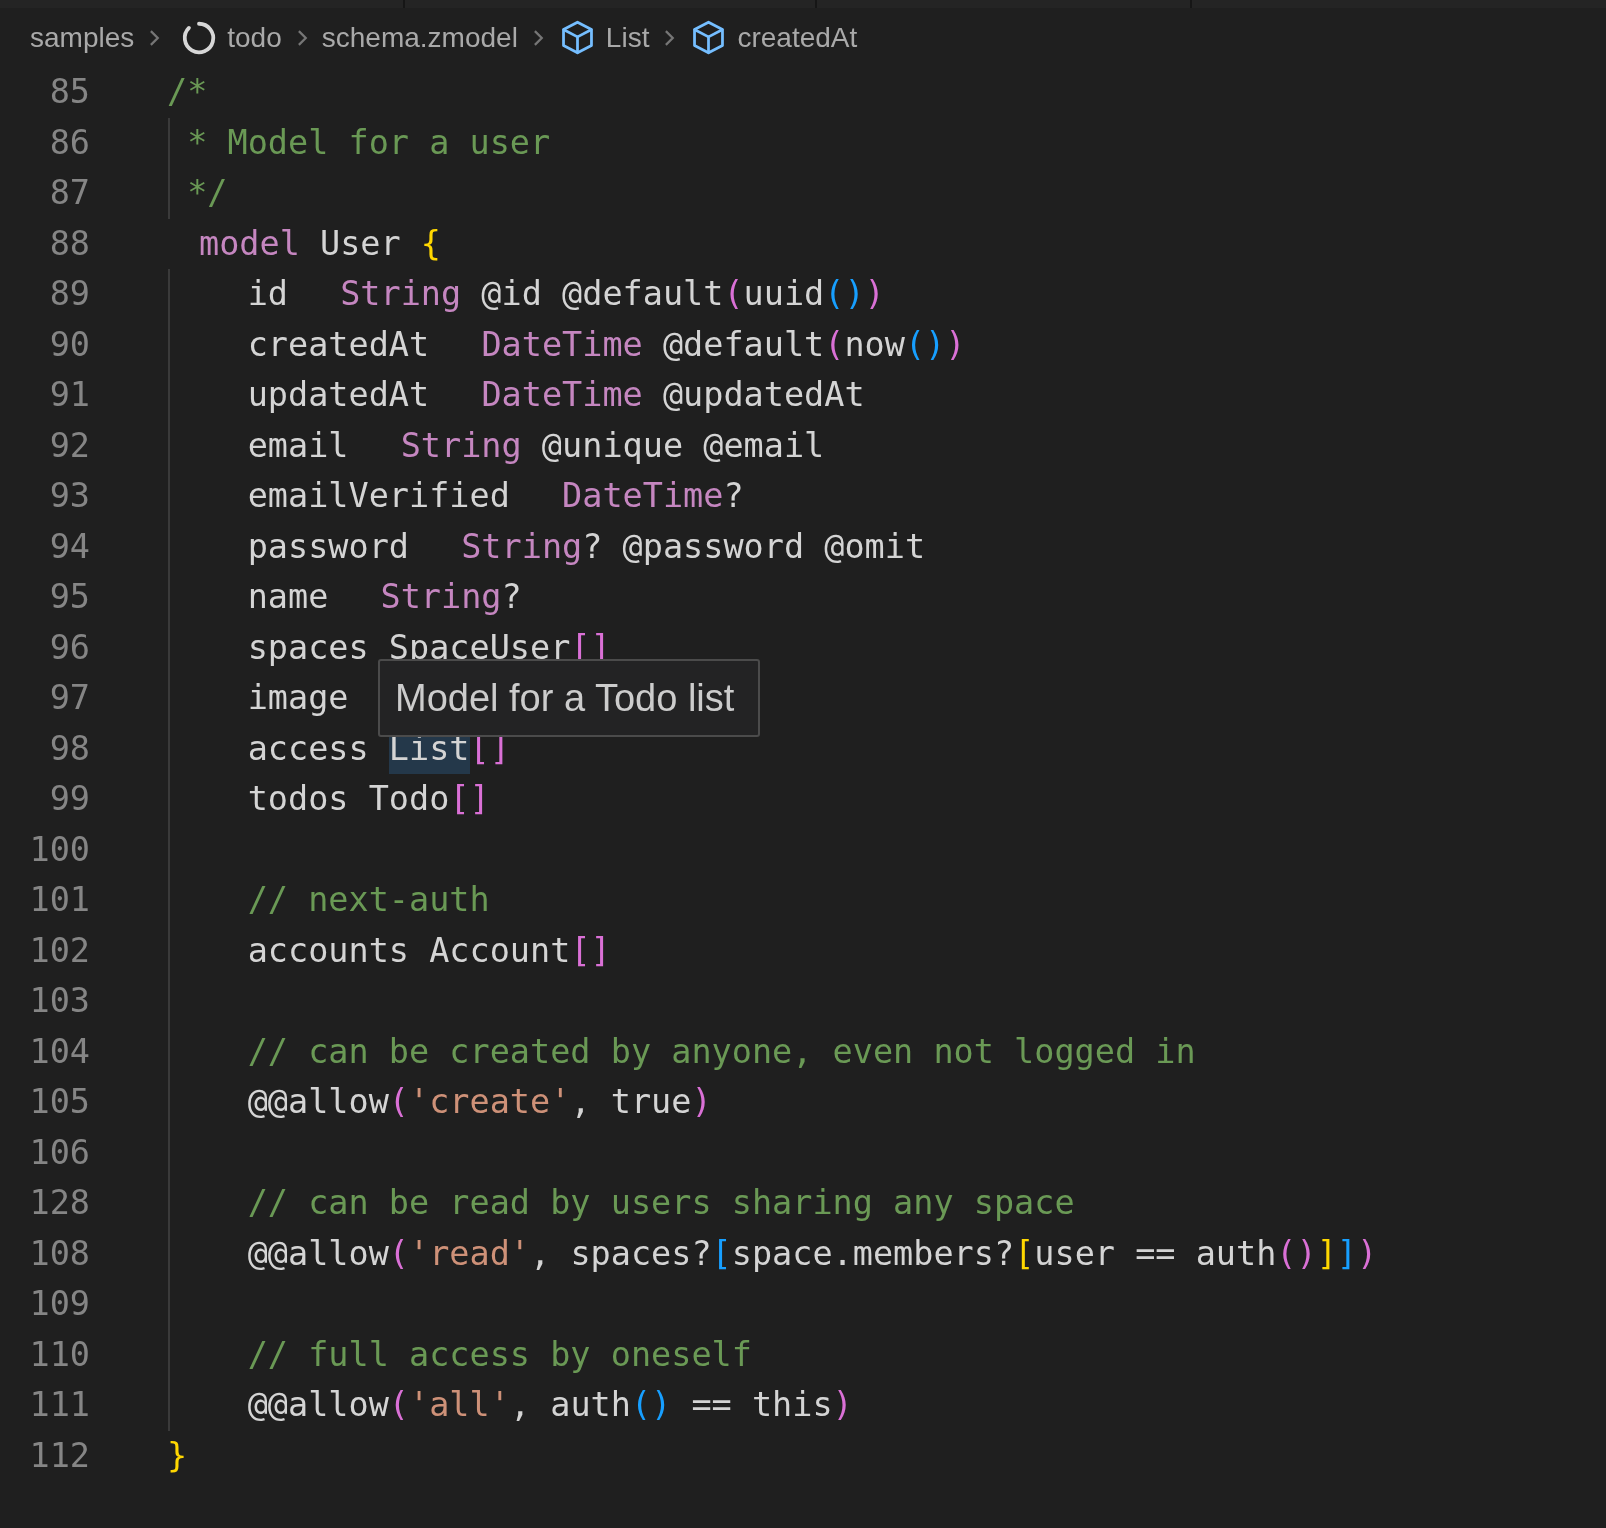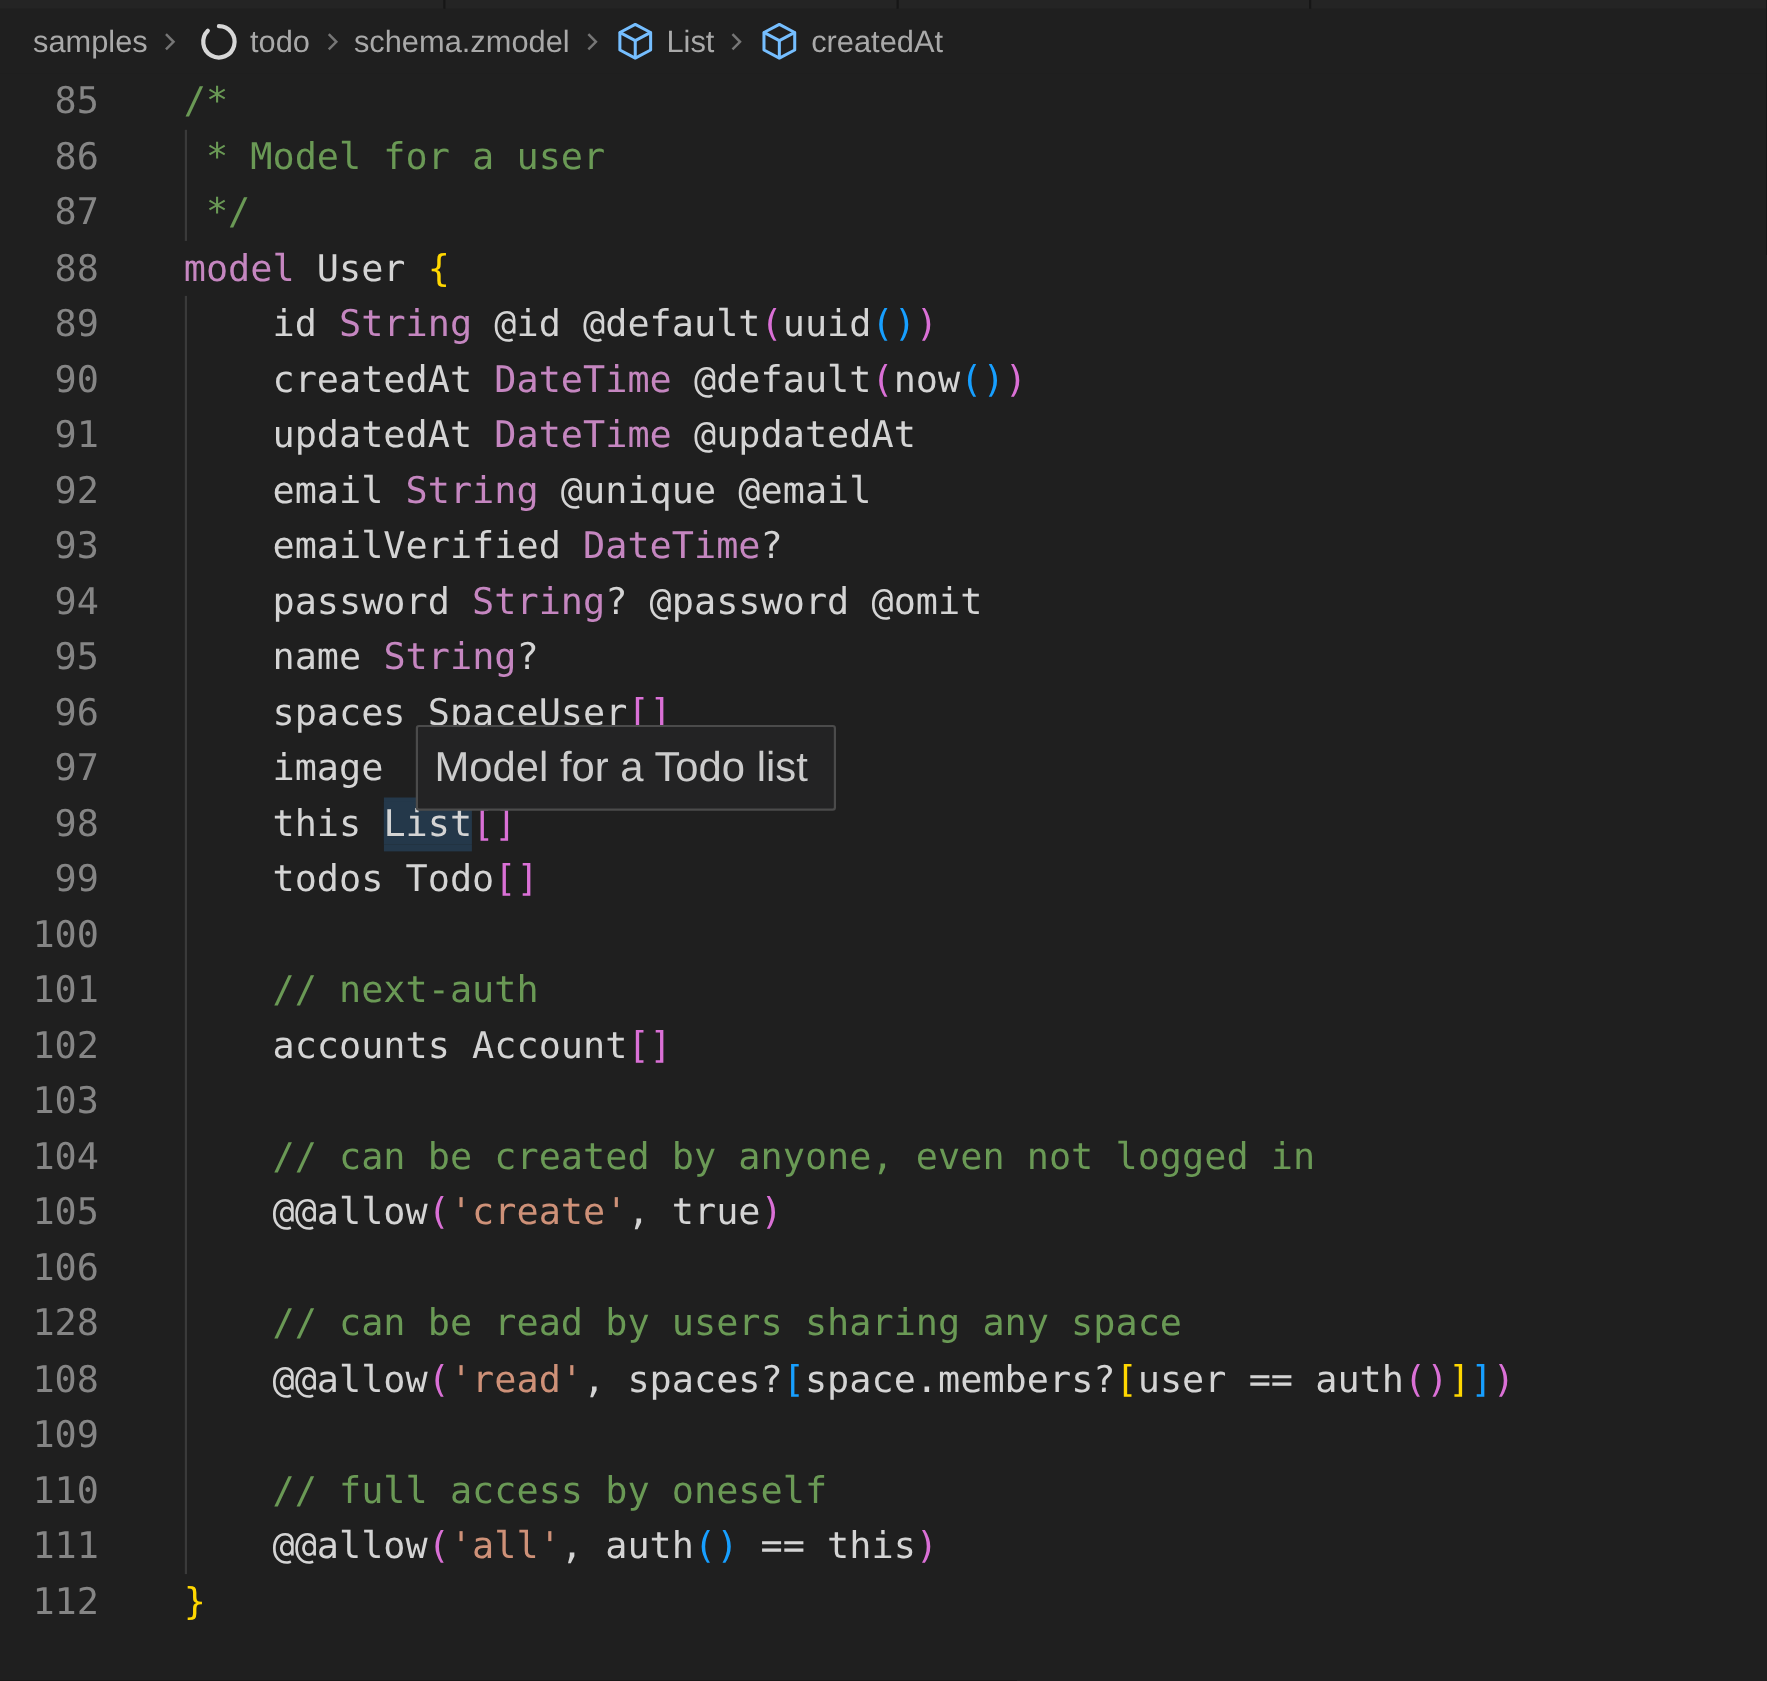--- a/index.html
+++ b/index.html
@@ -81,21 +81,21 @@
     user-select: none;
     padding-left: 25px;
   }
   .line-content {
     margin-left: 77px;
     white-space: pre;
     color: var(--foreground);
   }
   .tok.fg      { color: var(--foreground); }
   .tok.comment { color: var(--comment, #6a9955); }
-  .tok.kw      { color: var(--keyword, #c586c0); }
+  .tok.kw      { color: var(--keyword, #c586c0); margin-left: 32px; }
   .tok.str     { color: var(--string, #ce9178); }
   .tok.b1      { color: var(--bracket1, #ffd700); }
   .tok.b2      { color: var(--bracket2, #da70d6); }
   .tok.b3      { color: var(--bracket3, #179fff); }
   .word-highlight {
     background: var(--wordHighlight, #24384a);
     box-shadow: 0 6px 0 var(--wordHighlight, #24384a), 0 -4px 0 var(--wordHighlight, #24384a);
   }
 
   
@@ -224,21 +224,21 @@
         <div class="code-row">
           <span class="gutter">96</span>
           <span class="line-content"><span class="tok fg">    spaces SpaceUser</span><span class="tok b2">[]</span></span>
         </div>
         <div class="code-row">
           <span class="gutter">97</span>
           <span class="line-content"><span class="tok fg">    image</span></span>
         </div>
         <div class="code-row">
           <span class="gutter">98</span>
-          <span class="line-content"><span class="tok fg">    this </span><span class="tok fg word-highlight">List</span><span class="tok b2">[]</span></span>
+          <span class="line-content"><span class="tok fg">    access </span><span class="tok fg word-highlight">List</span><span class="tok b2">[]</span></span>
         </div>
         <div class="code-row">
           <span class="gutter">99</span>
           <span class="line-content"><span class="tok fg">    todos Todo</span><span class="tok b2">[]</span></span>
         </div>
         <div class="code-row">
           <span class="gutter">100</span>
           <span class="line-content"></span>
         </div>
         <div class="code-row">

